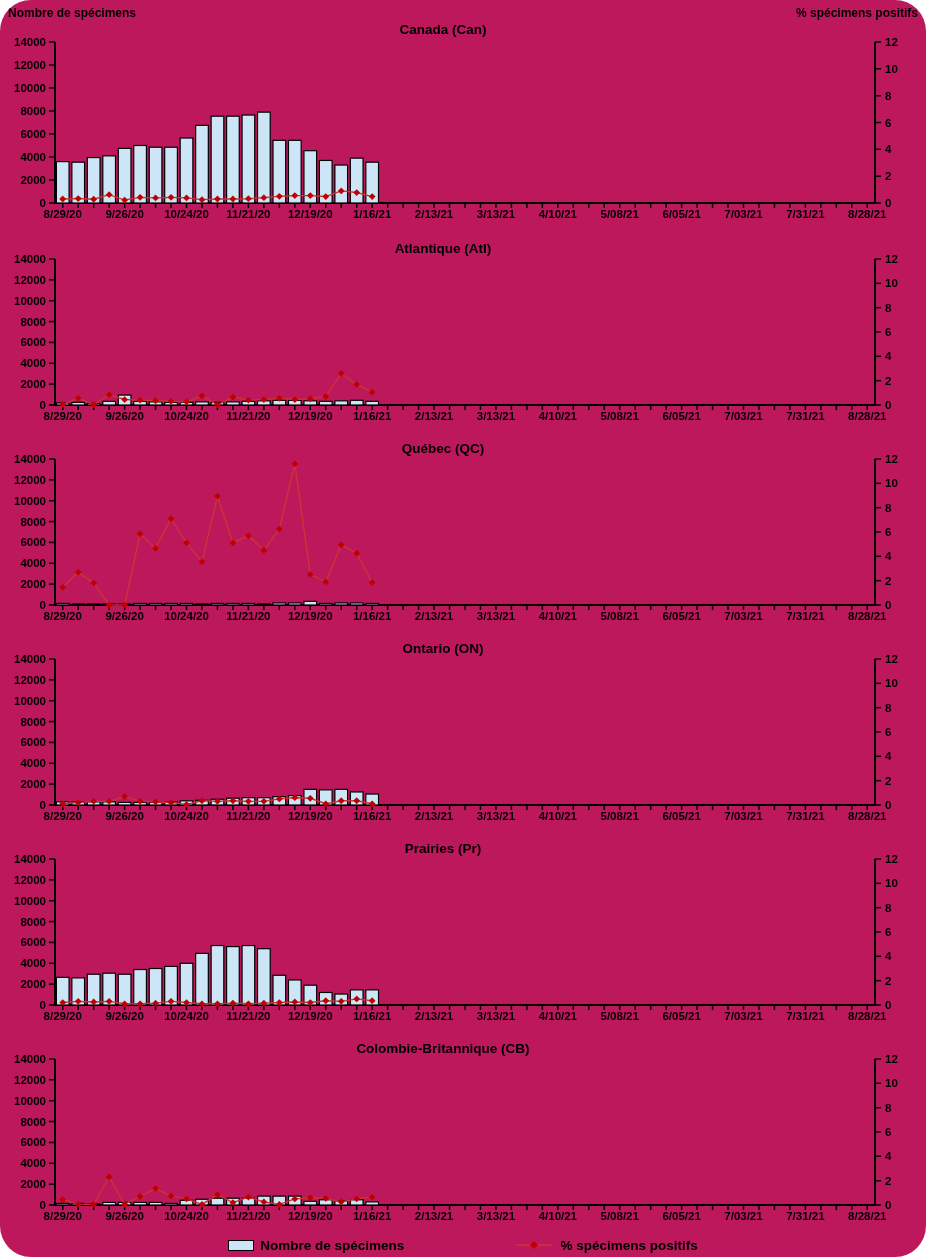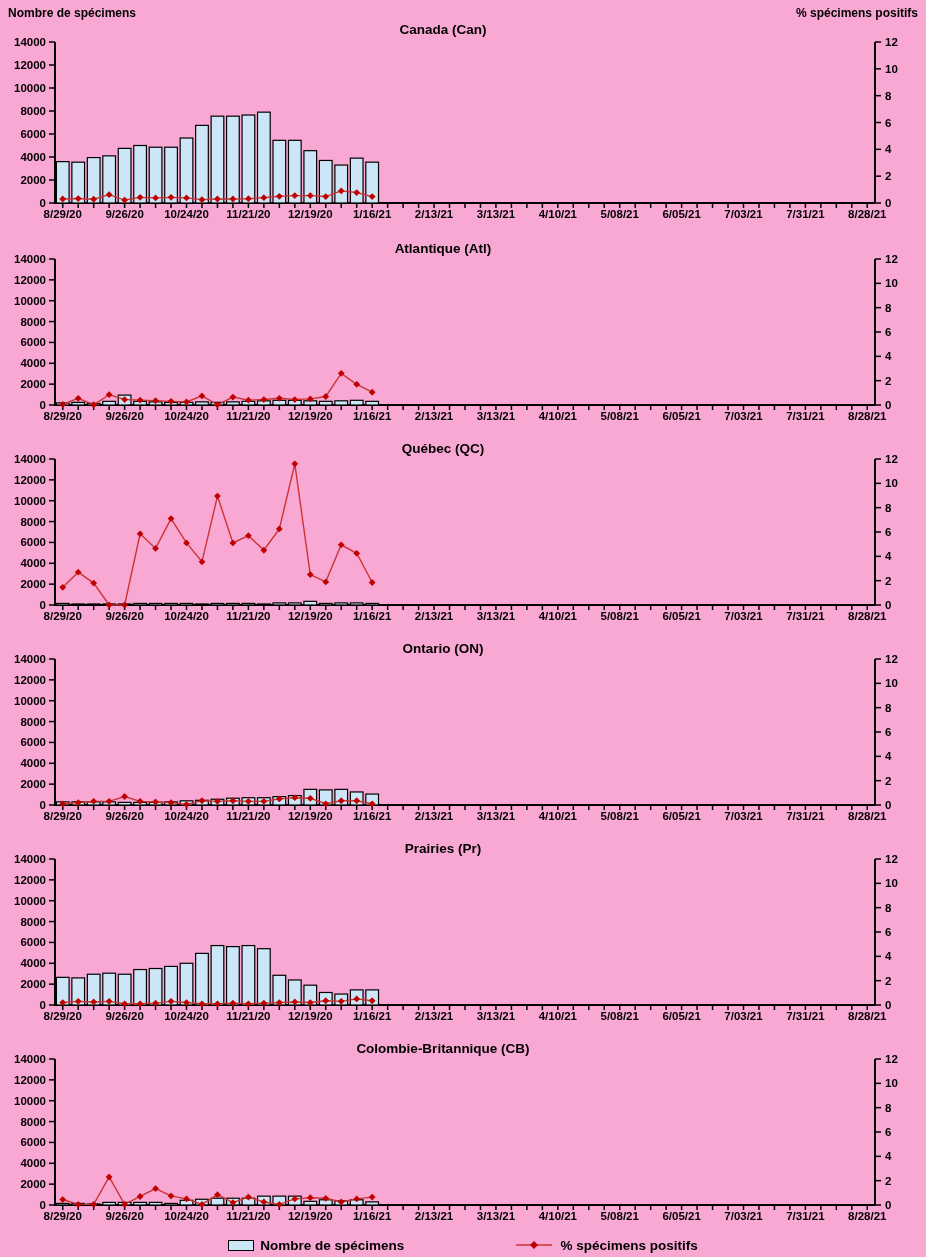--- a/index.html
+++ b/index.html
@@ -1,17 +1,17 @@
 <!DOCTYPE html>
 <html><head>
 <meta charset="utf-8">
 <style>
   html,body{margin:0;padding:0;background:#ffffff;}
-  .page{width:926px;height:1257px;background:#f9a8d4;font-family:"Liberation Sans",sans-serif;
-        font-weight:bold;color:#000;overflow:hidden;}
+  .page{width:926px;height:1257px;background:#be185d;font-family:"Liberation Sans",sans-serif;
+        font-weight:bold;color:#000;overflow:hidden;border-radius:31px;}
   .corner-titles{display:flex;justify-content:space-between;align-items:flex-start;
                  height:20px;padding:6px 8px 0 8px;box-sizing:border-box;font-size:12px;}
   #charts svg{display:block;}
   svg text{font-family:"Liberation Sans",sans-serif;font-weight:bold;fill:#000;}
   .legend{height:24px;display:flex;justify-content:center;align-items:center;gap:110px;font-size:13.5px;}
   .legend-item{display:flex;align-items:center;gap:6px;}
   .swatch{display:inline-block;width:26px;height:11px;background:#CDE6F7;border:1.5px solid #000;box-sizing:border-box;}
 </style>
 </head>
 <body>

